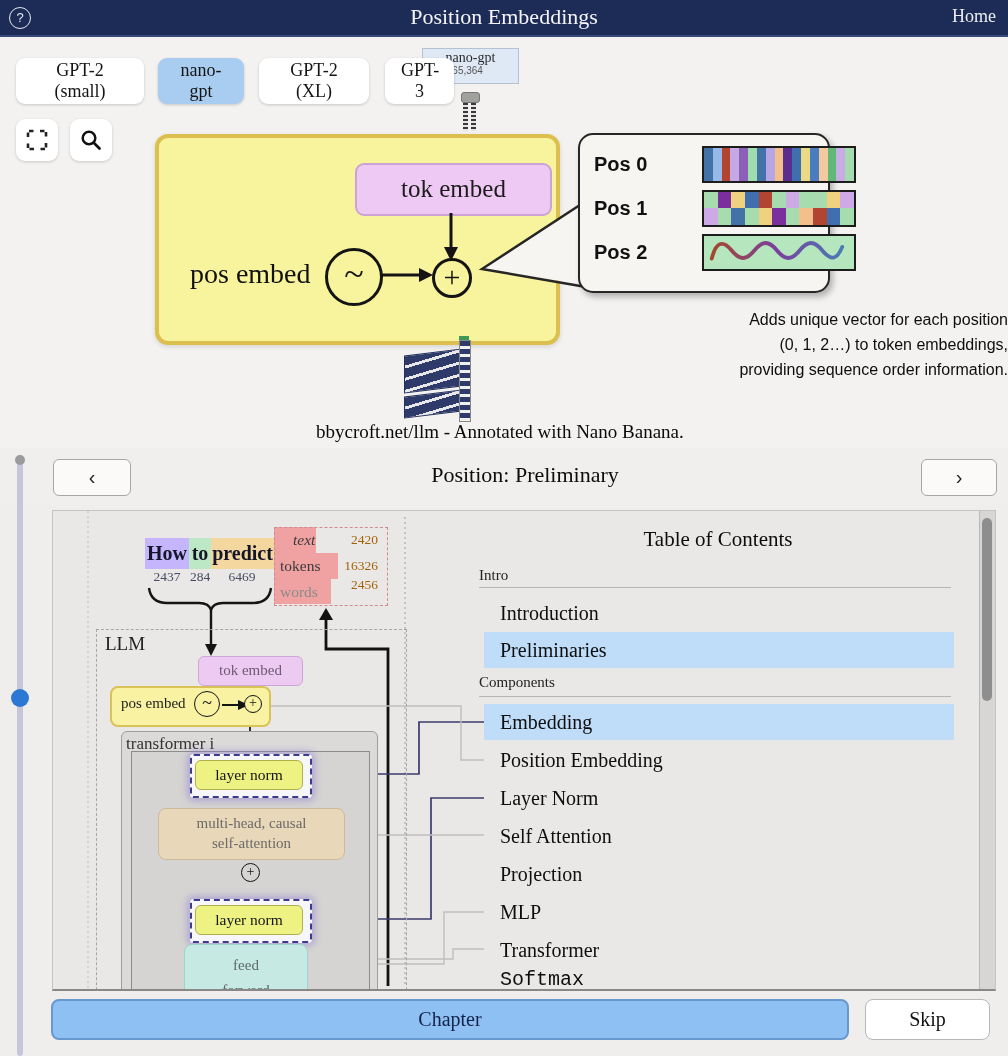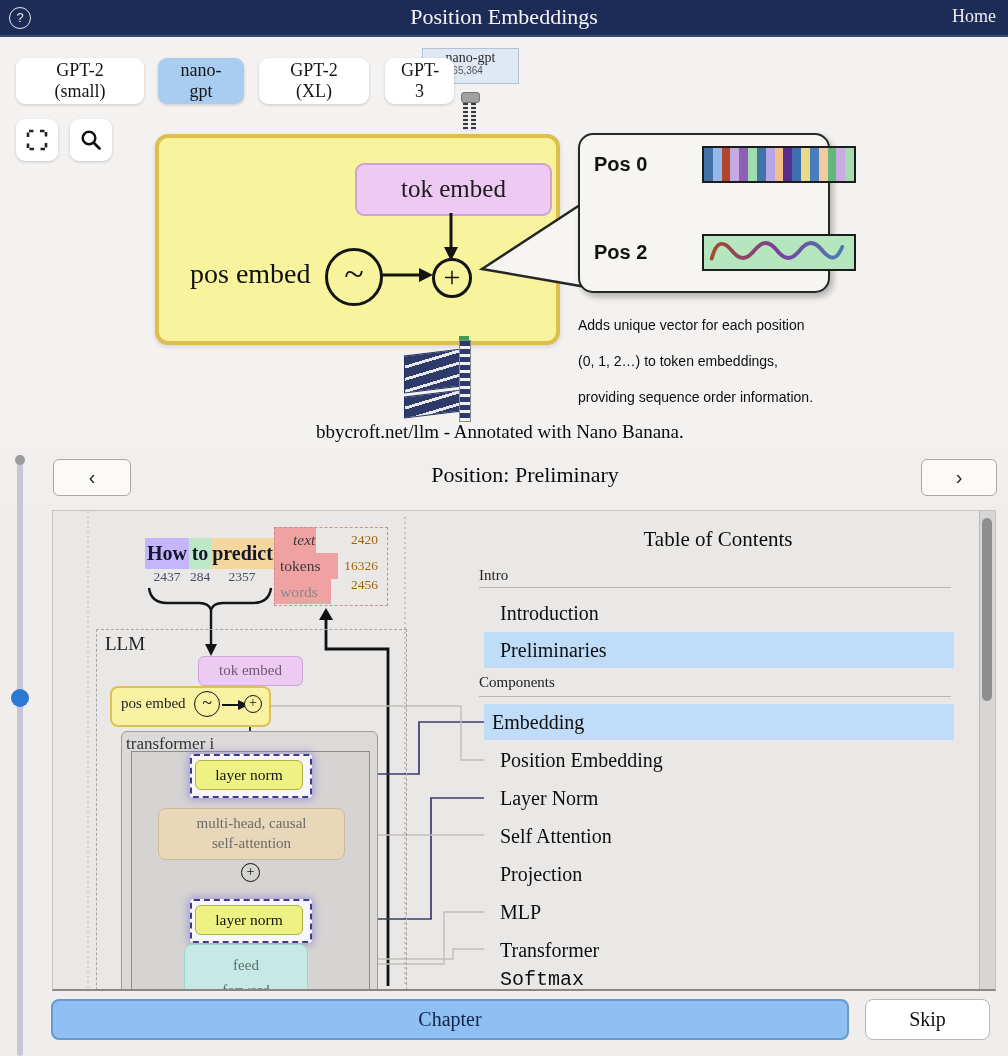--- a/index.html
+++ b/index.html
@@ -43,21 +43,21 @@
   .callout{position:absolute;left:578px;top:96px;width:248px;height:156px;background:#f7f5f2;
          border:2.5px solid #262626;border-radius:15px;box-shadow:3px 4px 6px rgba(0,0,0,.28);z-index:3;}
   .corow{position:absolute;left:14px;height:26px;display:flex;align-items:center;gap:42px;}
   .colabel{width:66px;font-family:"Liberation Sans",sans-serif;font-weight:600;font-size:20px;color:#111;}
   .cobar{width:150px;height:33px;border:2px solid #1c1c1c;overflow:hidden;display:flex;}
   .stripes{display:flex;}
   .stripes i{flex:1;display:block;}
   .mosaic{display:grid;grid-template-columns:repeat(11,1fr);grid-template-rows:1fr 1fr;background:#a6dcae;}
   .mosaic i{display:block;}
   .note{position:absolute;left:578px;top:270px;width:430px;font-family:"Liberation Sans",sans-serif;
-        font-size:14px;line-height:36px;color:#0e0e0e;white-space:pre-line;}
+        font-size:16px;line-height:25px;color:#0e0e0e;white-space:pre-line;text-align:right;}
   .watermark{position:absolute;left:316px;top:384px;font-size:19px;color:#0a0a0a;}
   
   .towercap{position:absolute;left:461px;top:55px;width:17px;height:9px;background:#a0a09e;border:1px solid #77777a;border-radius:3px;}
   .towerbar{position:absolute;width:5px;background:repeating-linear-gradient(#3a3a3e 0 2px,#e6e6e6 2px 4px);}
   .plane{position:absolute;background:repeating-linear-gradient(170deg,#2e3a6a 0 9px,#e8e8ea 9px 12px);
          transform:skewY(-7deg);border:1px solid #24305c;}
   .column3d{position:absolute;left:459px;top:303px;width:10px;height:80px;
          background:repeating-linear-gradient(#2e3a6a 0 5px,#f0f0ee 5px 8px);border:1px solid #888;}
   .greencap{position:absolute;left:459px;top:299px;width:10px;height:5px;background:#3f9a55;}
   
@@ -182,20 +182,47 @@
             <i style="background: rgb(91, 45, 142);"></i>
             <i style="background: rgb(63, 111, 174);"></i>
             <i style="background: rgb(234, 217, 133);"></i>
             <i style="background: rgb(74, 124, 192);"></i>
             <i style="background: rgb(243, 201, 160);"></i>
             <i style="background: rgb(98, 184, 120);"></i>
             <i style="background: rgb(201, 172, 228);"></i>
             <i style="background: rgb(164, 220, 176);"></i>
           </span>
       </div>
+      <div class="corow" style="top:60px;">
+        <span class="colabel">Pos 1</span>
+        <span class="cobar mosaic">
+            <i style="background: rgb(166, 220, 174);"></i>
+            <i style="background: rgb(123, 47, 158);"></i>
+            <i style="background: rgb(240, 210, 126);"></i>
+            <i style="background: rgb(63, 111, 174);"></i>
+            <i style="background: rgb(178, 69, 47);"></i>
+            <i style="background: rgb(166, 220, 174);"></i>
+            <i style="background: rgb(205, 170, 230);"></i>
+            <i style="background: rgb(166, 220, 174);"></i>
+            <i style="background: rgb(166, 220, 174);"></i>
+            <i style="background: rgb(240, 210, 126);"></i>
+            <i style="background: rgb(205, 170, 230);"></i>
+            <i style="background: rgb(205, 170, 230);"></i>
+            <i style="background: rgb(166, 220, 174);"></i>
+            <i style="background: rgb(66, 114, 168);"></i>
+            <i style="background: rgb(166, 220, 174);"></i>
+            <i style="background: rgb(240, 210, 126);"></i>
+            <i style="background: rgb(123, 47, 158);"></i>
+            <i style="background: rgb(166, 220, 174);"></i>
+            <i style="background: rgb(243, 192, 139);"></i>
+            <i style="background: rgb(178, 69, 47);"></i>
+            <i style="background: rgb(63, 111, 174);"></i>
+            <i style="background: rgb(166, 220, 174);"></i>
+          </span>
+      </div>
       <div class="corow" style="top:104px;">
         <span class="colabel">Pos 2</span>
         <span class="cobar" style="background: rgb(181, 230, 189);">
           <svg width="146" height="29" viewBox="0 0 148 32" style="display:block;">
             <defs>
               <linearGradient id="waveGrad" x1="0" y1="0" x2="1" y2="0">
                 <stop offset="0" stop-color="#a3492f"></stop>
                   <stop offset="0.5" stop-color="#7b3f9e"></stop>
                   <stop offset="1" stop-color="#4a7cb4"></stop>
               </linearGradient>
@@ -287,21 +314,21 @@
         <path d="M323,448 L400,448 L400,438 L431,438"></path>
         <path d="M215,195 L408,195 L408,249 L431,249"></path>
       </g>
     </svg>
 
     <div class="chip" style="left:92px;width:44px;background:#c4b5fd;">How</div>
     <div class="chip" style="left:136px;width:22px;background:#bce8c6;">to</div>
     <div class="chip" style="left:158px;width:63px;background:#f3d79e;">predict</div>
     <div class="tokid" style="left:89px;">2437</div>
     <div class="tokid" style="left:122px;">284</div>
-    <div class="tokid" style="left:164px;">2357</div>
+    <div class="tokid" style="left:164px;">6469</div>
 
     <div class="vocabfill" style="left:221px;top:16px;width:42px;height:26px;"></div>
     <div class="vocabfill" style="left:221px;top:42px;width:64px;height:26px;"></div>
     <div class="vocabfill" style="left:221px;top:68px;width:57px;height:25px;"></div>
     <div class="vocabbox"></div>
     <div class="vocablbl" style="left:240px;top:20px;font-style:italic;">text</div>
     <div class="vocablbl" style="left:227px;top:46px;">tokens</div>
     <div class="vocablbl" style="left:227px;top:72px;color:#8a8a8a;">words</div>
     <div class="vocabval" style="right:617px;top:21px;">2420</div>
     <div class="vocabval" style="right:617px;top:47px;">16326</div>
@@ -344,21 +371,21 @@
       <div style="margin-top:8px;">forward</div>
     </div>
 
     <div class="toctitle">Table of Contents</div>
     <div class="tocsec" style="top:56px;">Intro</div>
     <div class="tochr" style="top:76px;"></div>
     <div class="tocrow" style="top:84px;">Introduction</div>
     <div class="tocrow hl" style="top:121px;">Preliminaries</div>
     <div class="tocsec" style="top:163px;">Components</div>
     <div class="tochr" style="top:185px;"></div>
-    <div class="tocrow hl" style="top:193px;padding-left:8px;">Embedding</div>
+    <div class="tocrow hl" style="top:193px;">Embedding</div>
     <div class="tocrow" style="top:231px;">Position Embedding</div>
     <div class="tocrow" style="top:269px;">Layer Norm</div>
     <div class="tocrow" style="top:307px;">Self Attention</div>
     <div class="tocrow" style="top:345px;">Projection</div>
     <div class="tocrow" style="top:383px;">MLP</div>
     <div class="tocrow" style="top:421px;">Transformer</div>
     <div class="tocrow" style="top:451px;font-family:Liberation Mono, monospace;">Softmax</div>
 
     <div class="sbtrack"></div>
     <div class="sbthumb"></div>

